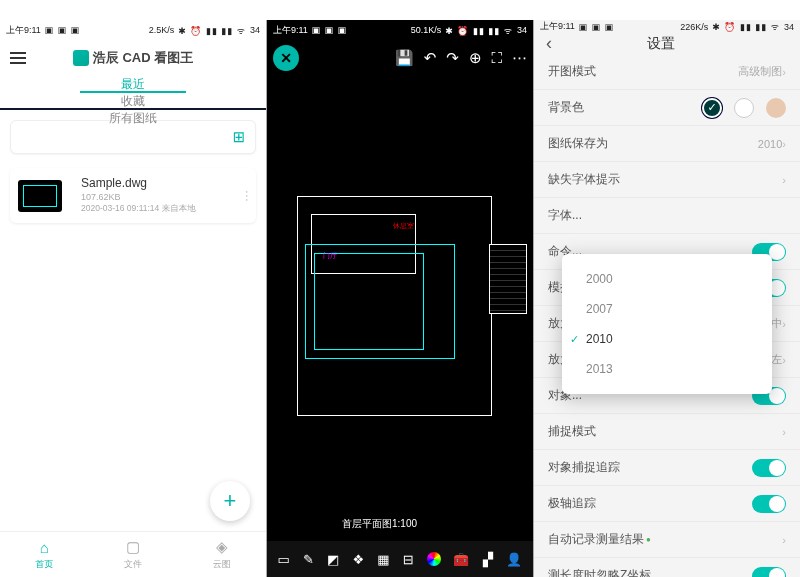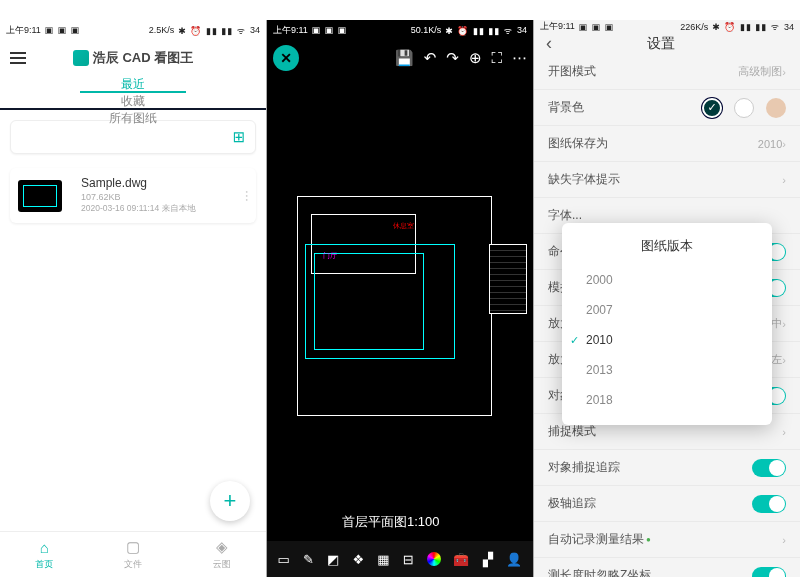--- a/index.html
+++ b/index.html
@@ -50,21 +50,21 @@
   #s2 .tbar { height: 36px; display: flex; align-items: center; padding: 0 6px; gap: 10px; }
   #s2 .close { width: 26px; height: 26px; border-radius: 50%; background: #00b8a9; color: #000; display: flex; align-items: center; justify-content: center; font-size: 14px; font-weight: bold; }
   #s2 .tbar .sp2 { flex: 1; }
   #s2 .ticn { font-size: 15px; color: #fff; }
   #s2 .canvas { flex: 1; position: relative; background: #000; overflow: hidden; }
   #s2 .draw-frame { position: absolute; left: 30px; top: 120px; width: 195px; height: 220px; border: 1px solid #fff; }
   #s2 .tl { position: absolute; left: 44px; top: 138px; width: 105px; height: 60px; border: 1px solid #fff; }
   #s2 .plan { position: absolute; left: 38px; top: 168px; width: 150px; height: 115px; border: 1px solid #00ffff; }
   #s2 .plan::before { content:""; position:absolute; left:8px; top:8px; right:30px; bottom:8px; border:1px solid #0ff; }
   #s2 .tbl { position: absolute; right: 6px; top: 168px; width: 38px; height: 70px; background: repeating-linear-gradient(#000,#000 5px,#333 5px,#333 6px); border:1px solid #fff;}
-  #s2 .cap { position: absolute; left: 75px; bottom: 10px; font-size: 13px; color: #fff; }
+  #s2 .cap { position: absolute; left: 75px; bottom: 10px; font-size: 10px; color: #fff; }
   #s2 .room { position:absolute; font-size:7px; color:#0ff; }
   #s2 .r1 { left:56px; top:175px; color:#f0f; }
   #s2 .r2 { left:126px; top:145px; color:#f00; }
   #s2 .bbar { height: 36px; display: flex; align-items: center; justify-content: space-around; padding: 0 4px; background: #111; }
   #s2 .bicn { font-size: 13px; color: #fff; }
   #s2 .bicn.color { color: transparent; background: conic-gradient(red,yellow,lime,cyan,blue,magenta,red); width: 14px; height: 14px; border-radius: 50%; }
 
   
   #s3 { background: #f4f4f4; }
   #s3 .thdr { height: 36px; display: flex; align-items: center; padding: 0 12px; font-size: 14px; color: #333; }
@@ -295,22 +295,20 @@
     </div>
     <div class="row">
       <span>测长度时忽略Z坐标</span>
       <span class="val">
           <span class="toggle on"></span>
         </span>
     </div>
 
     <div class="modal-bg">
       <div class="modal">
-        <div class="modal-title">图纸版本</div>
         <div class="modal-opt">2000</div>
         <div class="modal-opt">2007</div>
         <div class="modal-opt sel">2010</div>
         <div class="modal-opt">2013</div>
-        <div class="modal-opt">2018</div>
       </div>
     </div>
   </div>
 </div>
 
 </body></html>

